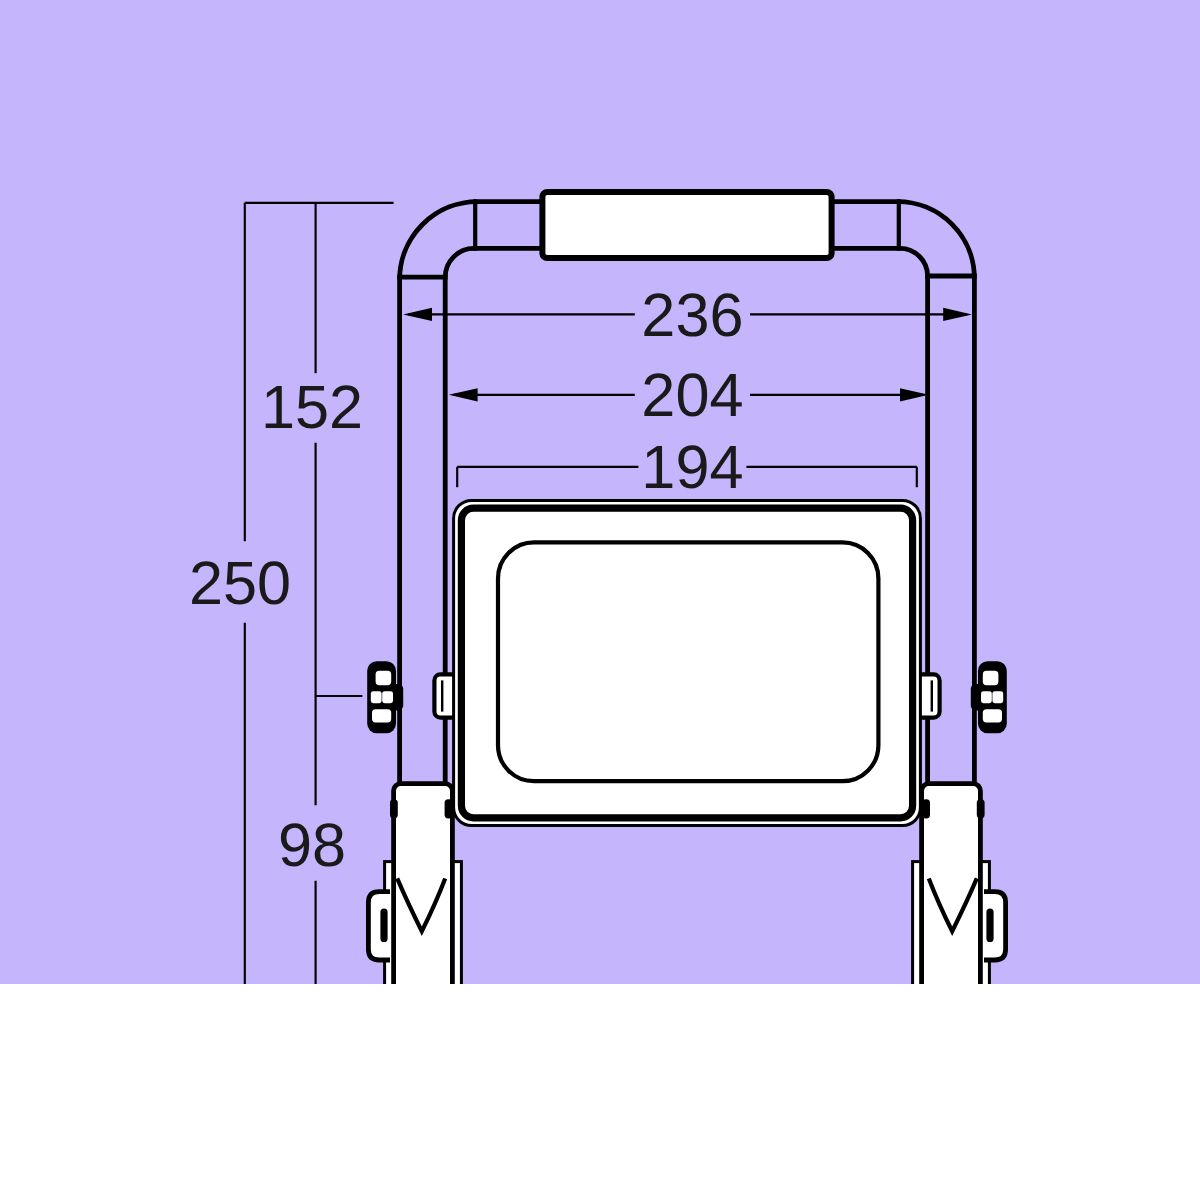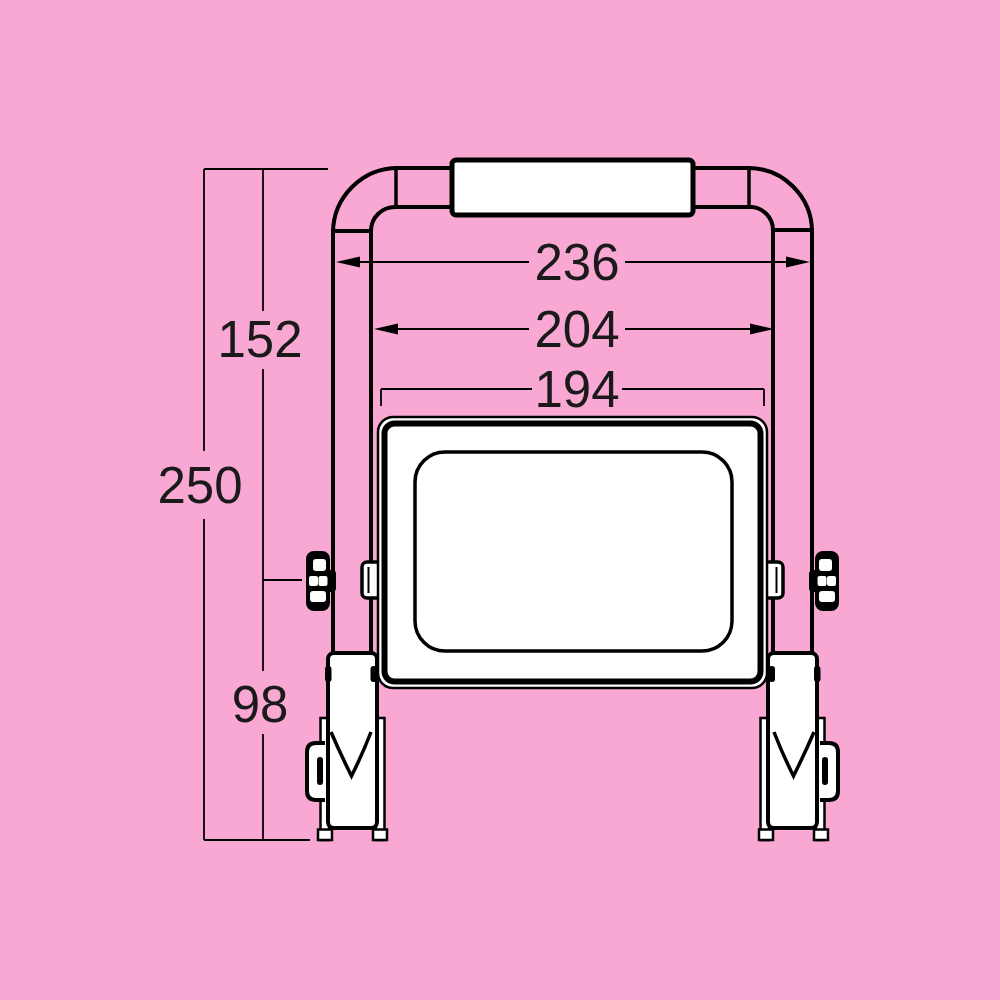--- a/index.html
+++ b/index.html
@@ -3,22 +3,22 @@
 <meta charset="utf-8">
 <style>
   html, body {
     margin: 0;
     padding: 0;
     background: #ffffff;
   }
   .stage {
     position: relative;
     width: 1000px;
-    height: 1000px;
-    background: #f9a8d4;
+    height: 820px;
+    background: #c4b5fd;
     overflow: hidden;
   }
   svg text {
     font-family: "Liberation Sans", "DejaVu Sans", sans-serif;
     font-size: 51px;
     fill: #1a1a1a;
     text-anchor: middle;
   }
 </style>
 </head>

